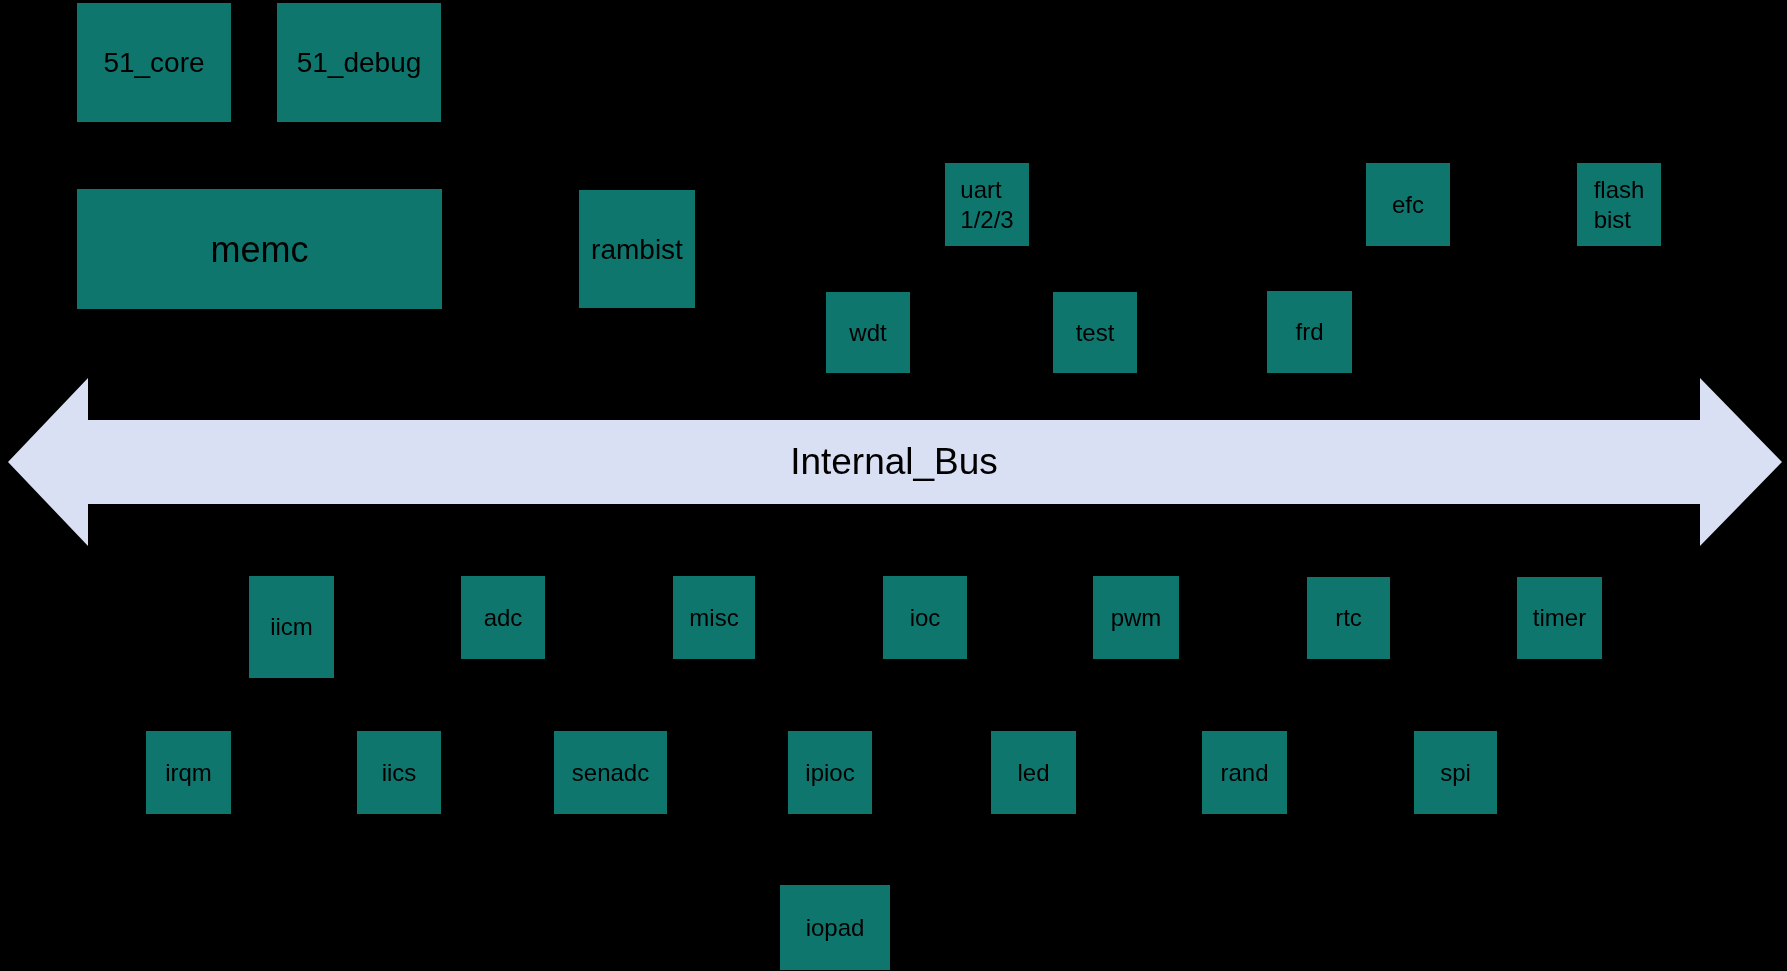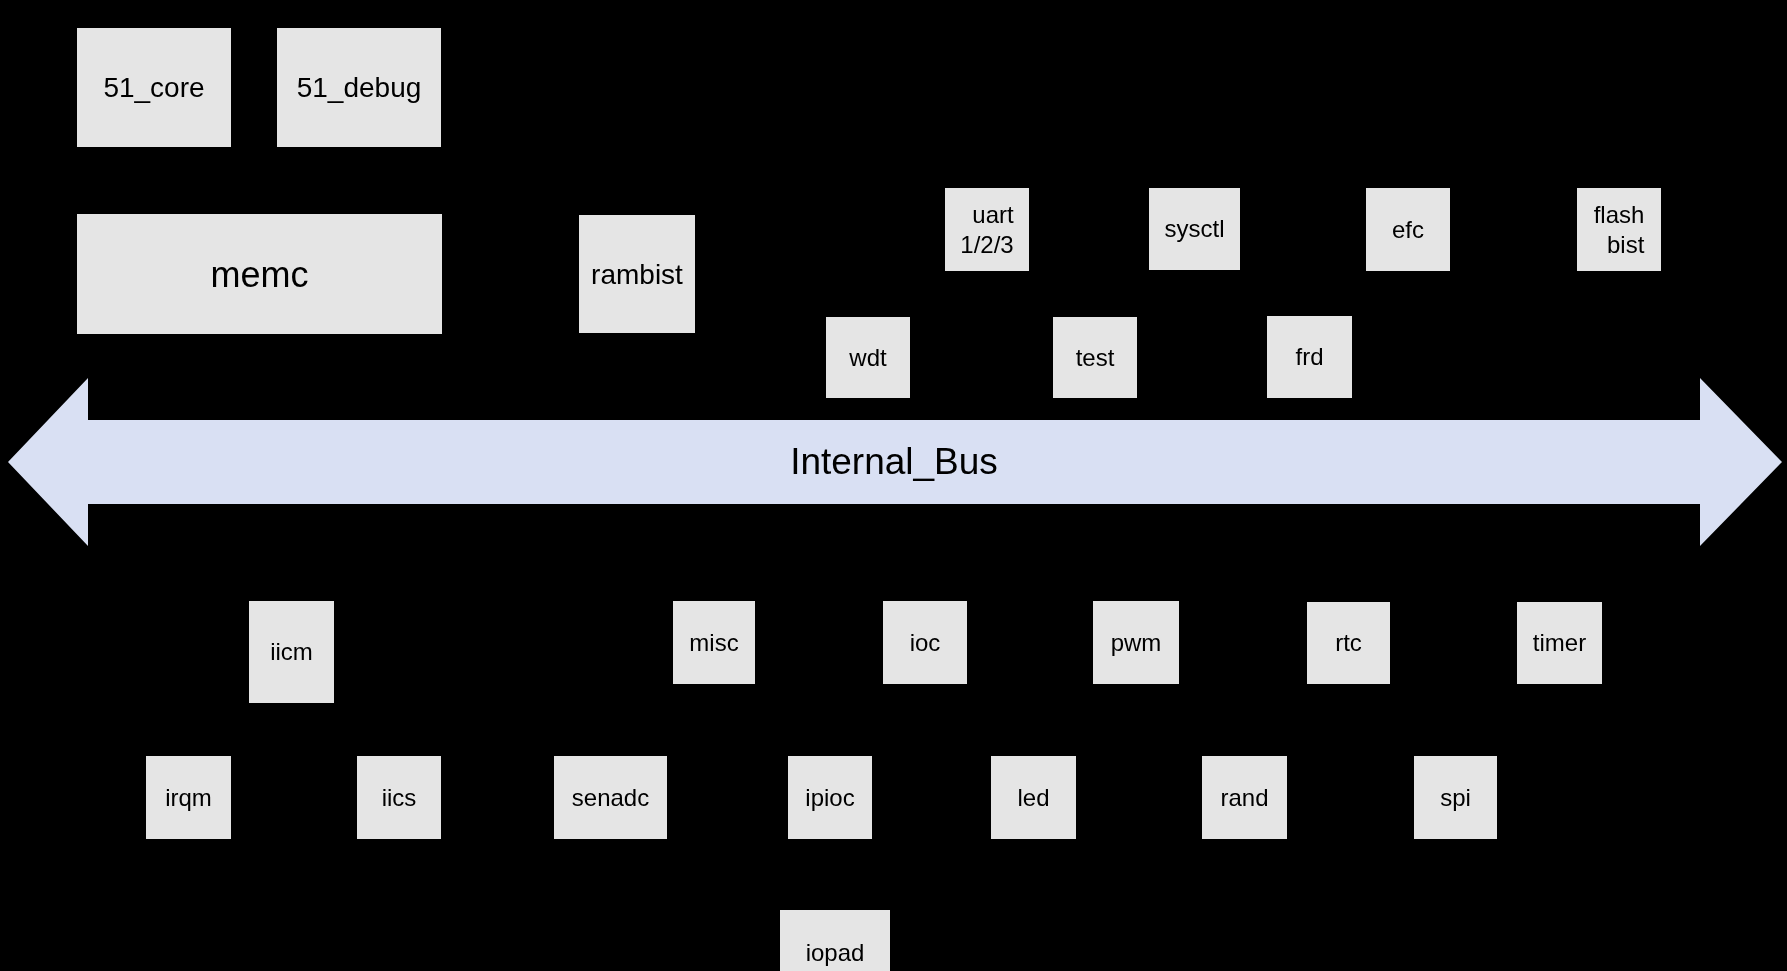--- a/index.html
+++ b/index.html
@@ -6,30 +6,29 @@
   #canvas {
     position: relative;
     width: 1787px;
     height: 971px;
     background: #000000;
     overflow: hidden;
     font-family: "Liberation Sans", sans-serif;
   }
   .node {
     position: absolute;
-    background: #e5e5e5;
+    background: #0f766e;
     color: #000000;
     display: flex;
     align-items: center;
     justify-content: center;
-    text-align: right;
+    text-align: left;
     white-space: pre-line;
     line-height: 1.25;
     font-size: 24px;
-    margin-top: 25px;
   }
   #bus-svg {
     position: absolute;
     left: 0; top: 0;
     width: 1787px; height: 971px;
   }
   #bus-label {
     position: absolute;
     left: 88px;
     top: 419px;
@@ -52,30 +51,30 @@
   </svg>
   <div id="bus-label">Internal_Bus</div>
 
   <div class="node" style="left:77px;top:3px;width:154px;height:119px;font-size:28px">51_core</div>
   <div class="node" style="left:277px;top:3px;width:164px;height:119px;font-size:28px">51_debug</div>
 
   <div class="node" style="left:77px;top:189px;width:365px;height:120px;font-size:36px">memc</div>
   <div class="node" style="left:579px;top:190px;width:116px;height:118px;font-size:28px">rambist</div>
   <div class="node" style="left:945px;top:163px;width:84px;height:83px">uart
 1/2/3</div>
-  <div class="node" style="left:1149px;top:163px;width:91px;height:82px">sysctl</div>
   <div class="node" style="left:1577px;top:163px;width:84px;height:83px">flash
 bist</div>
   <div class="node" style="left:1366px;top:163px;width:84px;height:83px">efc</div>
 
   <div class="node" style="left:826px;top:292px;width:84px;height:81px">wdt</div>
   <div class="node" style="left:1053px;top:292px;width:84px;height:81px">test</div>
   <div class="node" style="left:1267px;top:291px;width:85px;height:82px">frd</div>
 
   <div class="node" style="left:249px;top:576px;width:85px;height:102px">iicm</div>
+  <div class="node" style="left:461px;top:576px;width:84px;height:83px">adc</div>
   <div class="node" style="left:673px;top:576px;width:82px;height:83px">misc</div>
   <div class="node" style="left:883px;top:576px;width:84px;height:83px">ioc</div>
   <div class="node" style="left:1093px;top:576px;width:86px;height:83px">pwm</div>
   <div class="node" style="left:1307px;top:577px;width:83px;height:82px">rtc</div>
   <div class="node" style="left:1517px;top:577px;width:85px;height:82px">timer</div>
 
   <div class="node" style="left:146px;top:731px;width:85px;height:83px">irqm</div>
   <div class="node" style="left:357px;top:731px;width:84px;height:83px">iics</div>
   <div class="node" style="left:554px;top:731px;width:113px;height:83px">senadc</div>
   <div class="node" style="left:788px;top:731px;width:84px;height:83px">ipioc</div>

